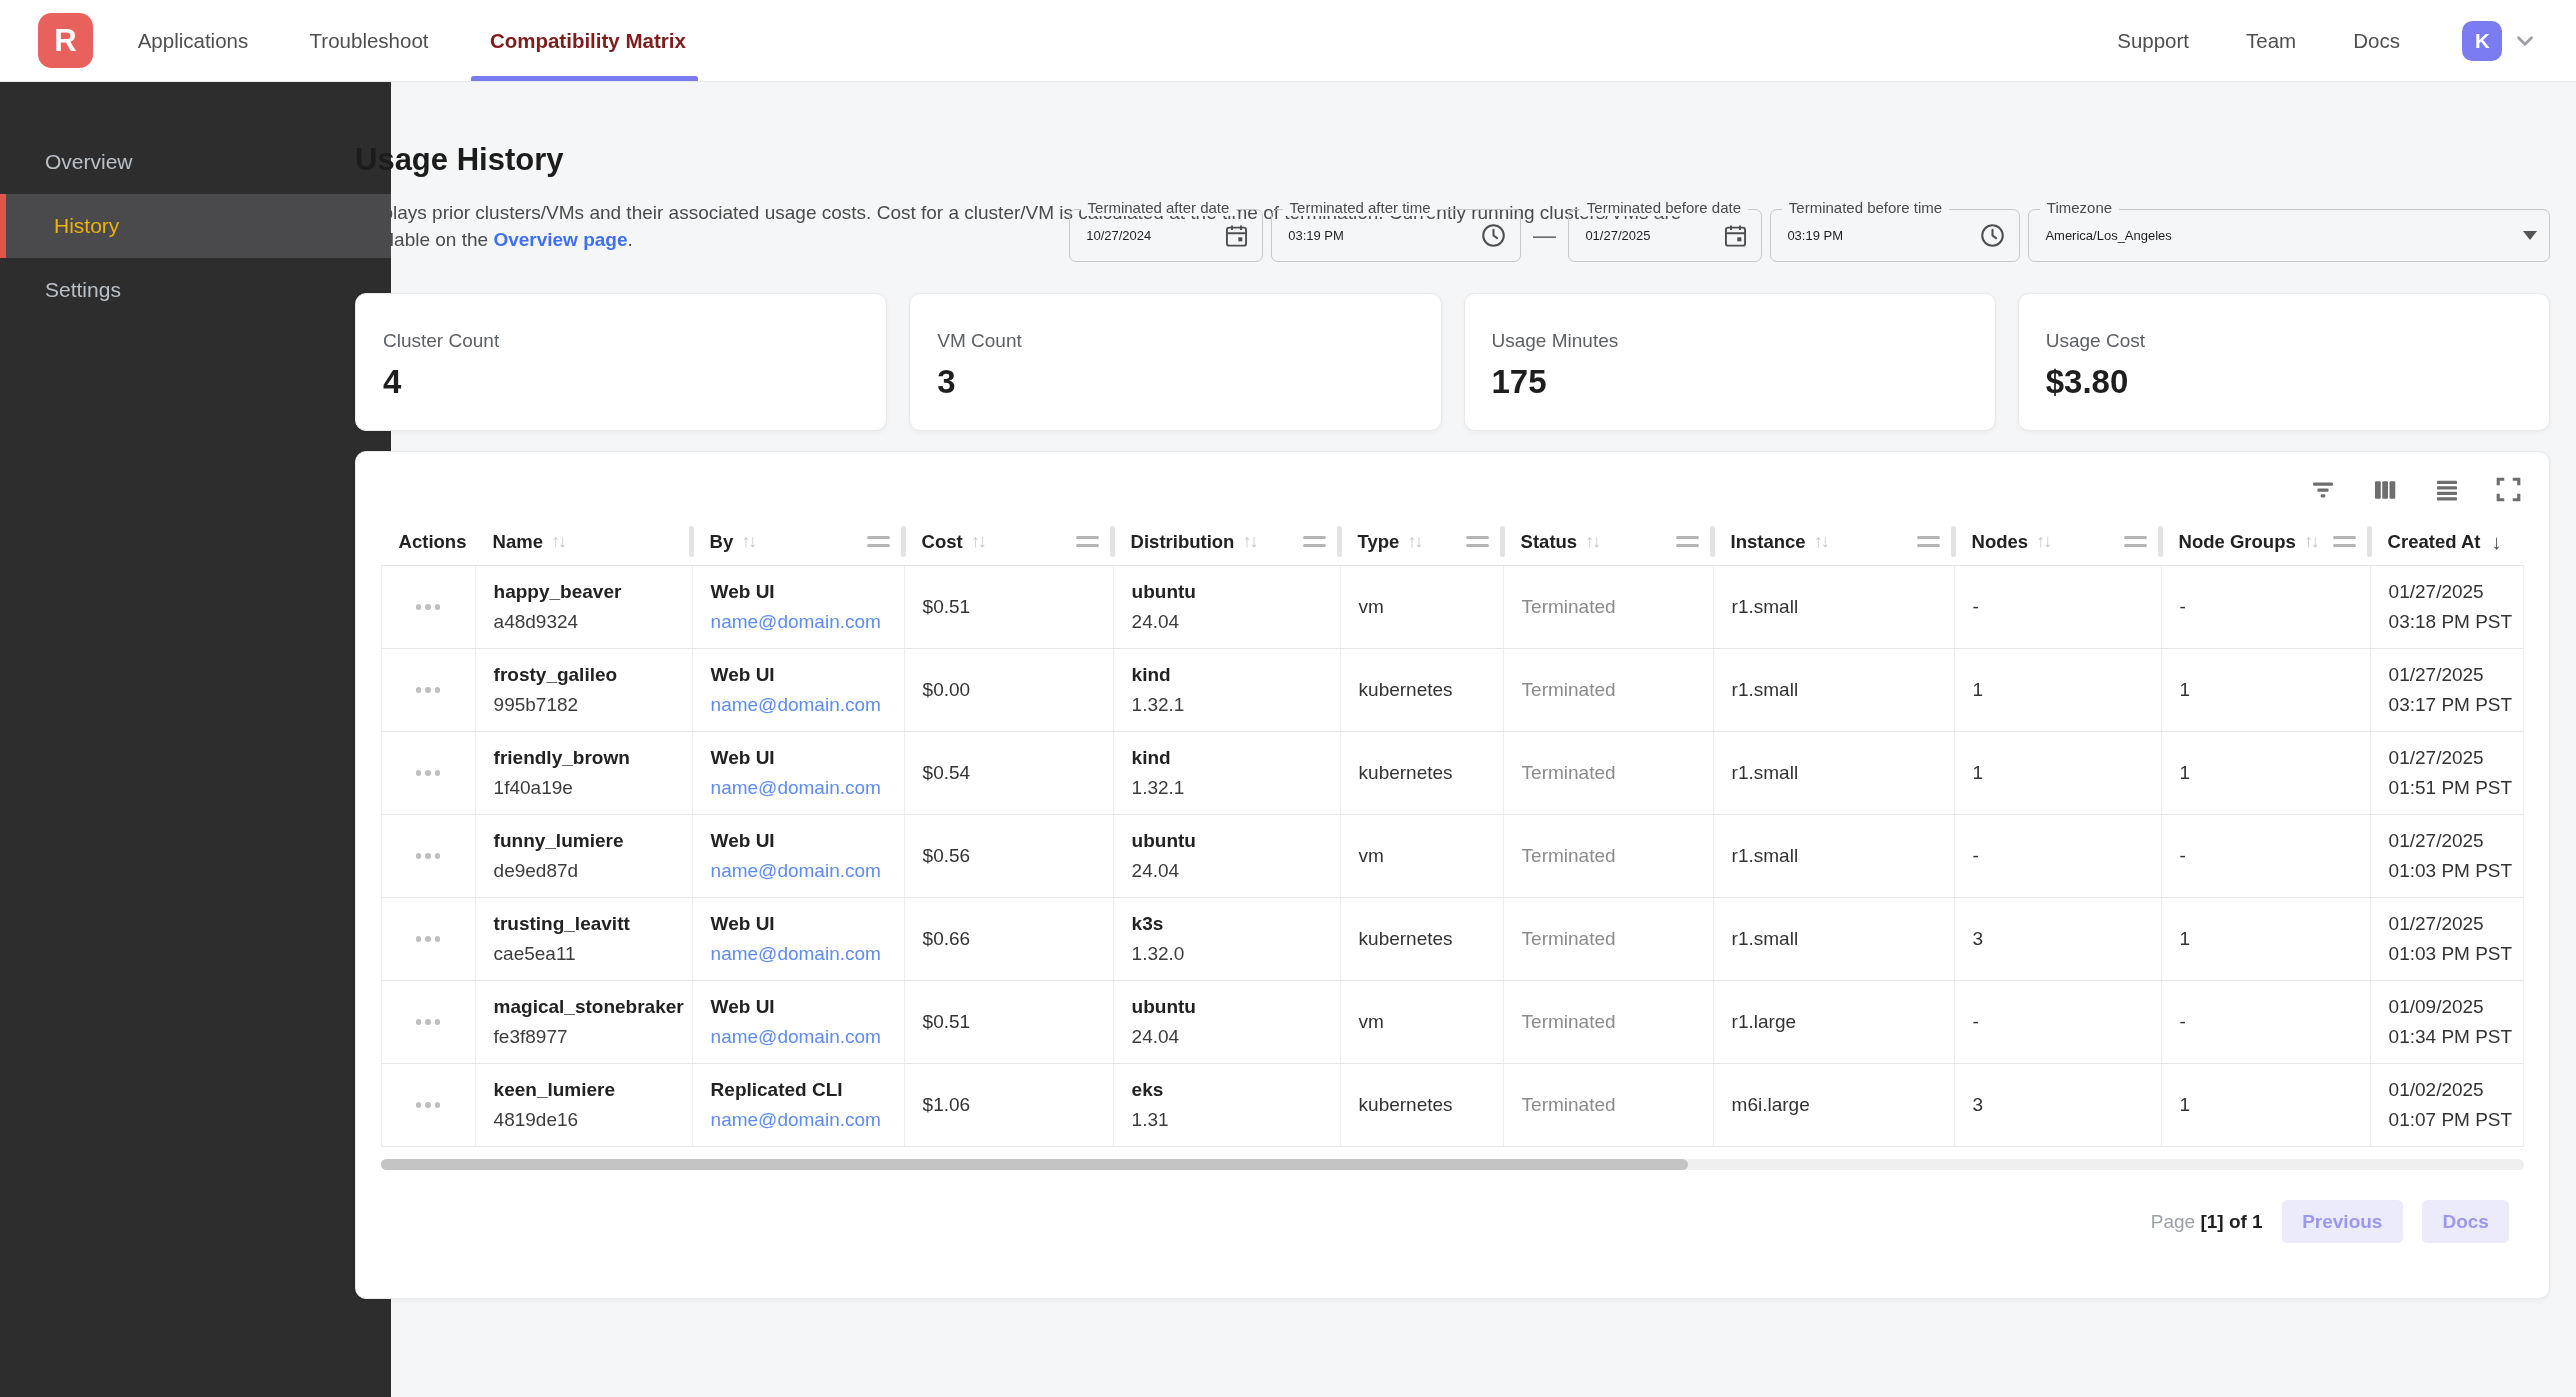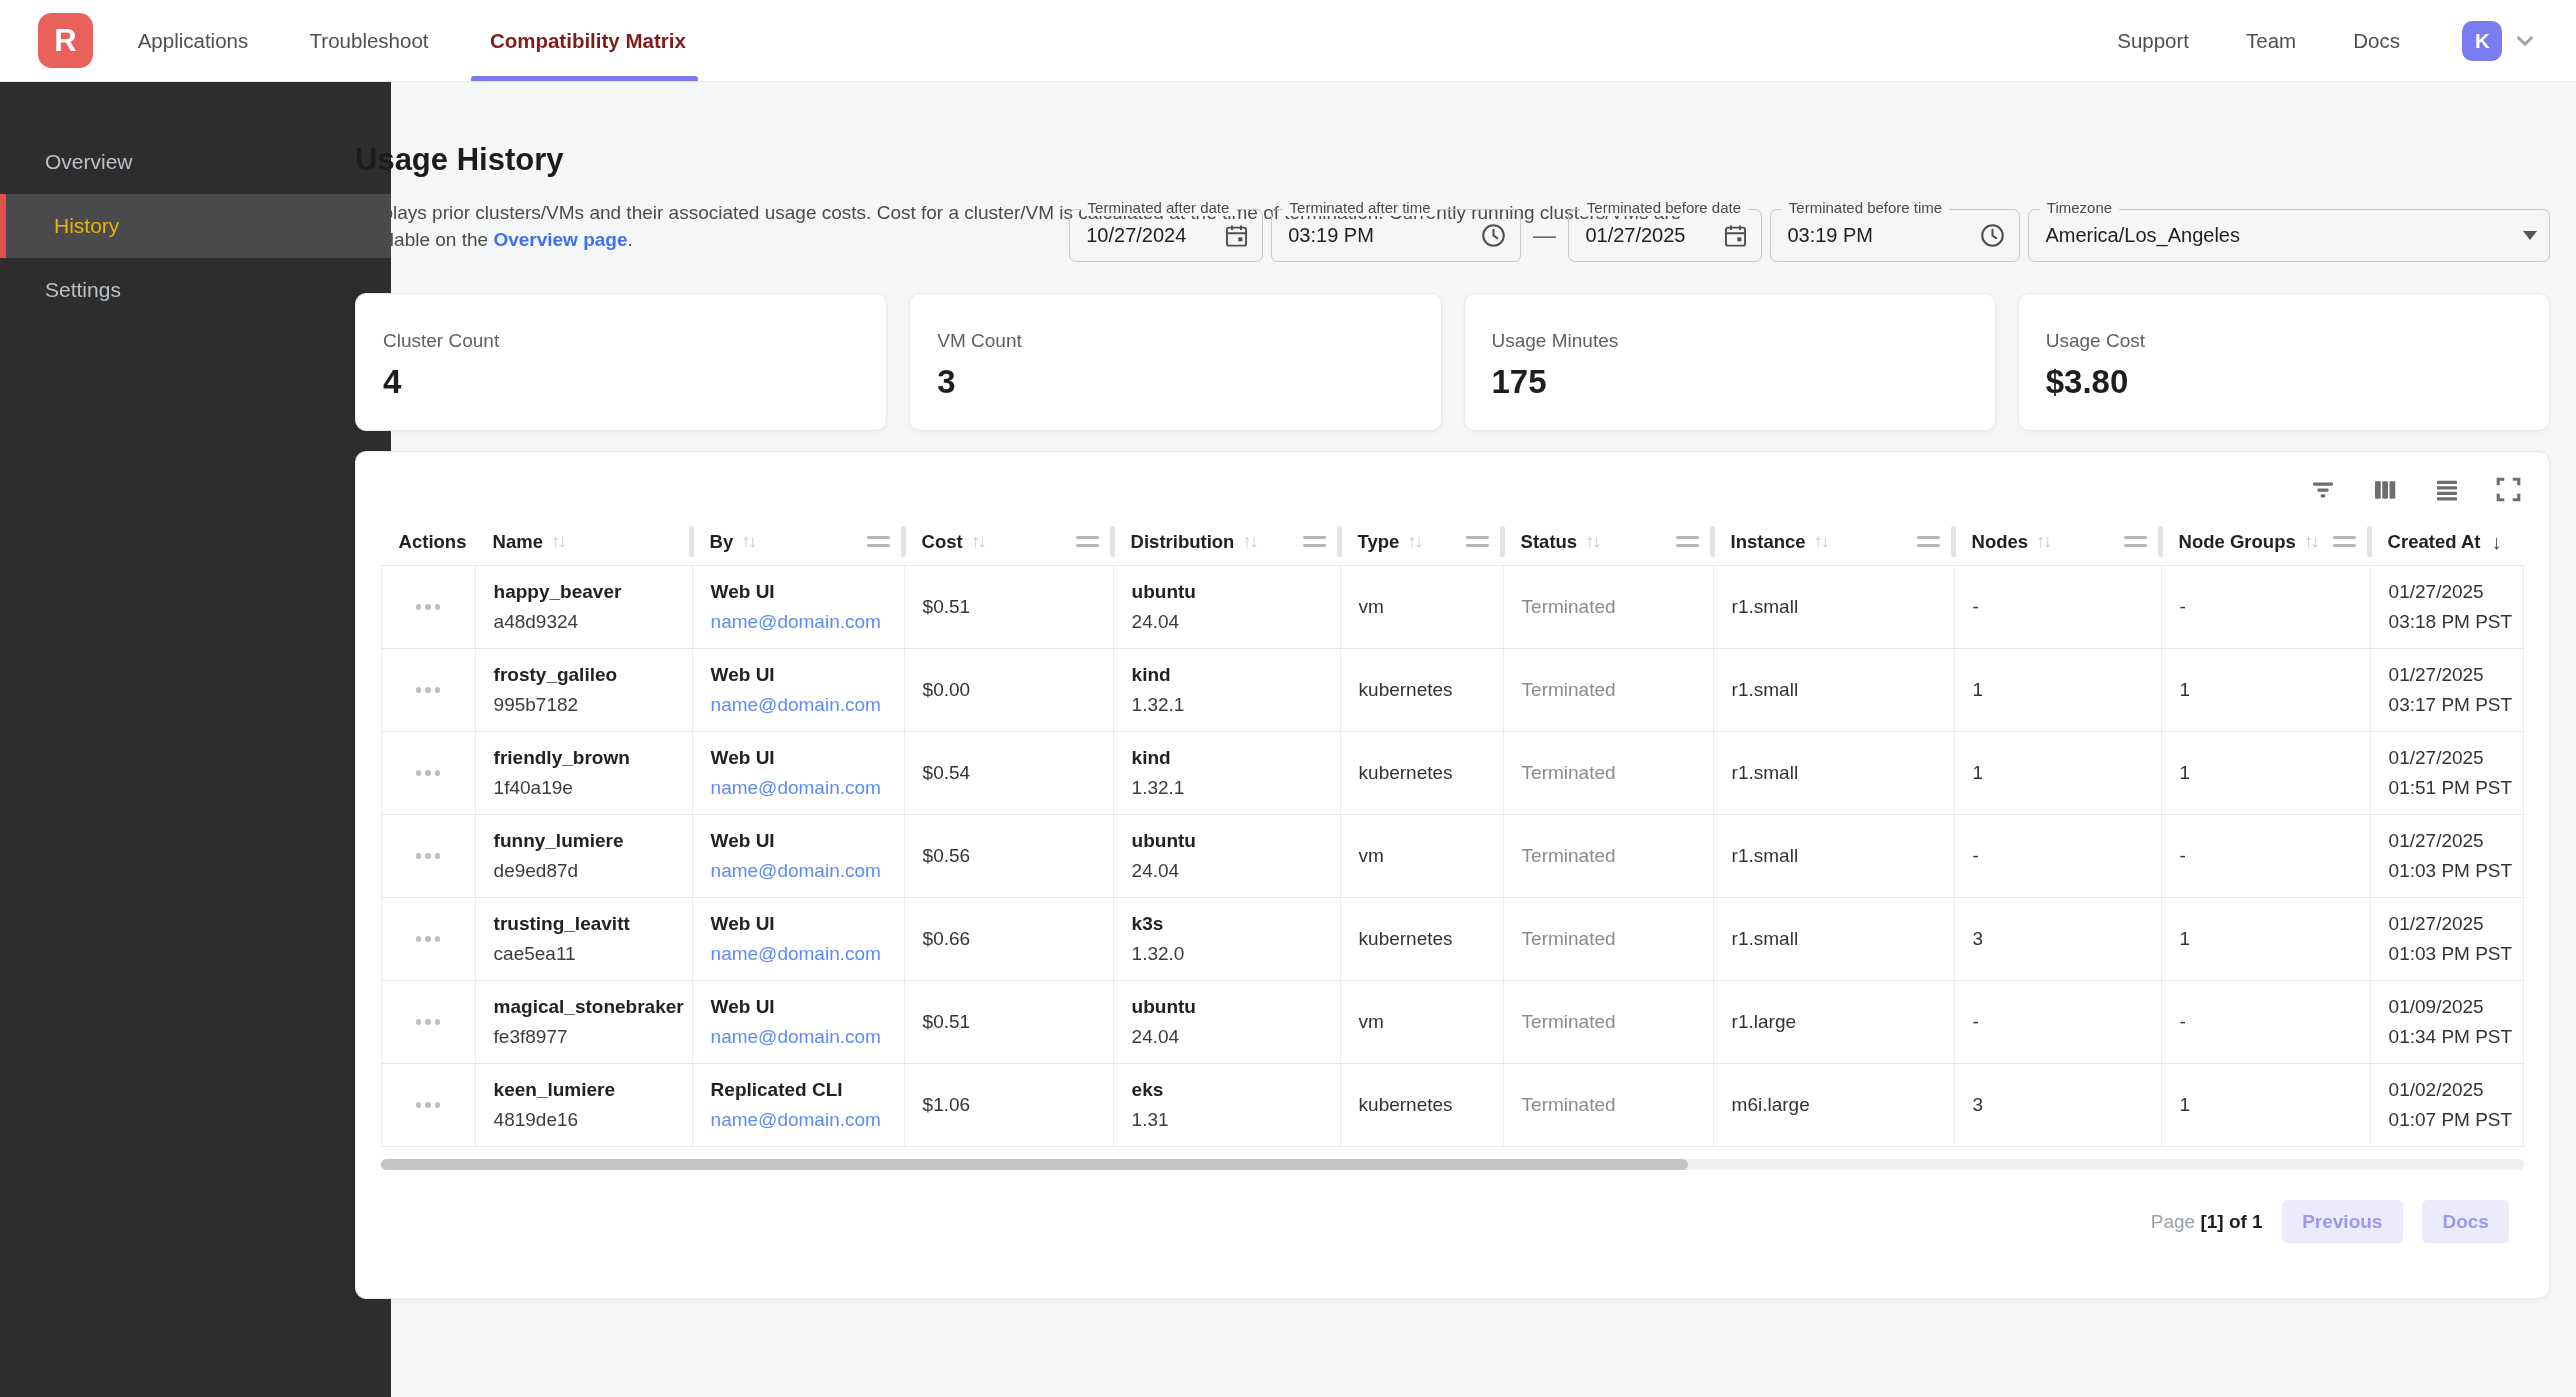--- a/index.html
+++ b/index.html
@@ -31,21 +31,21 @@
   .main { position:absolute; top:82px; left:328px; right:0; bottom:0; padding:60px 26px 0 27px; overflow:hidden; }
   .page-title { font-size:31px; font-weight:bold; color:#1c1c1c; }
   .page-desc { margin-top:20.5px; font-size:19px; line-height:27px; color:#4b4b4b; width:1381px; }
   .page-desc a { color:#3e6ff5; font-weight:bold; text-decoration:none; cursor:pointer; }
 
   
   .filters { display:flex; justify-content:flex-end; align-items:center; gap:8px; margin-top:-44px; }
   .field { position:relative; height:53px; border:1.4px solid #c7c8ca; border-radius:6.8px;
            display:flex; align-items:center; padding:0 12.3px 0 16.4px; background:transparent; cursor:pointer; }
   .field-label { position:absolute; top:-10.3px; left:11px; background:#f5f6f7; padding:0 6.8px; font-size:15px; color:#4a4a4a; white-space:nowrap; }
-  .field-value { font-size:20px; color:#1f1f1f; flex:1; white-space:nowrap; }
+  .field-value { font-size:13px; color:#1f1f1f; flex:1; white-space:nowrap; }
   .f-date { width:194px; } .f-time { width:250px; } .f-tz { width:522px; }
   .field svg { flex:0 0 auto; }
   .dash { font-size:23px; color:#6b6b6b; margin:0 4.1px; }
   .caret-down { width:0; height:0; border-left:7.5px solid transparent; border-right:7.5px solid transparent;
                 border-top:9px solid #555; margin-left:8.2px; }
 
   
   .stats { display:flex; gap:22px; margin-top:31px; }
   .stat { flex:1; height:138px; background:#fff; border:1.4px solid #e8e9eb; border-radius:11px;
           padding:36px 0 0 27px; box-shadow:0 1.4px 5.5px rgba(0,0,0,0.04); }

